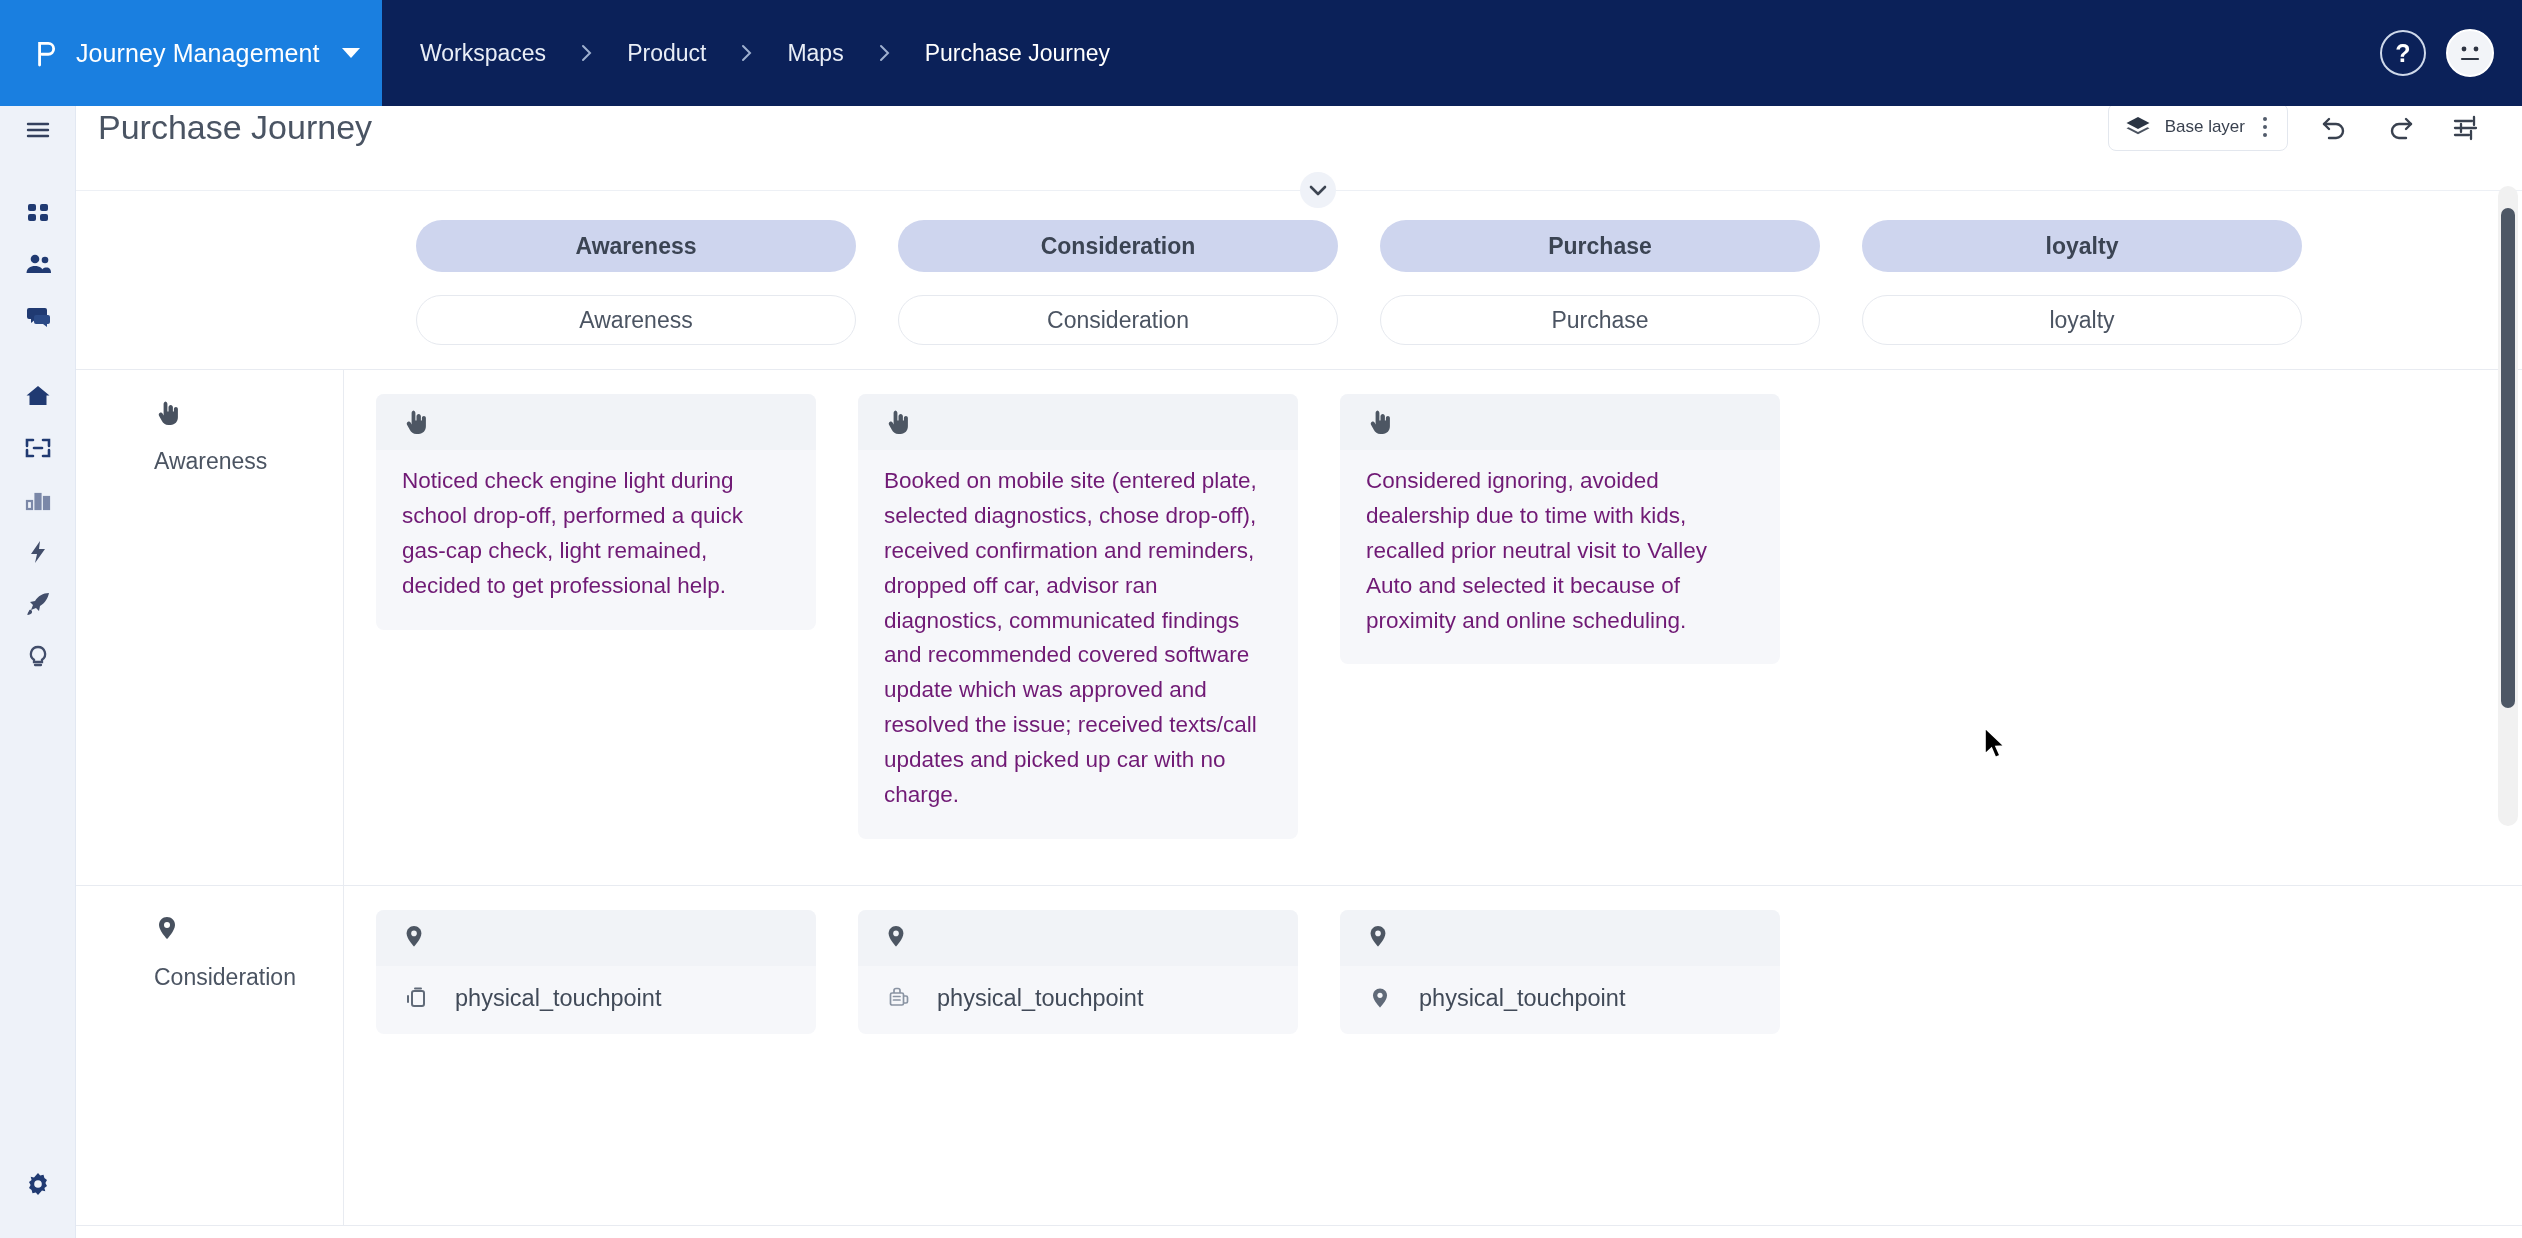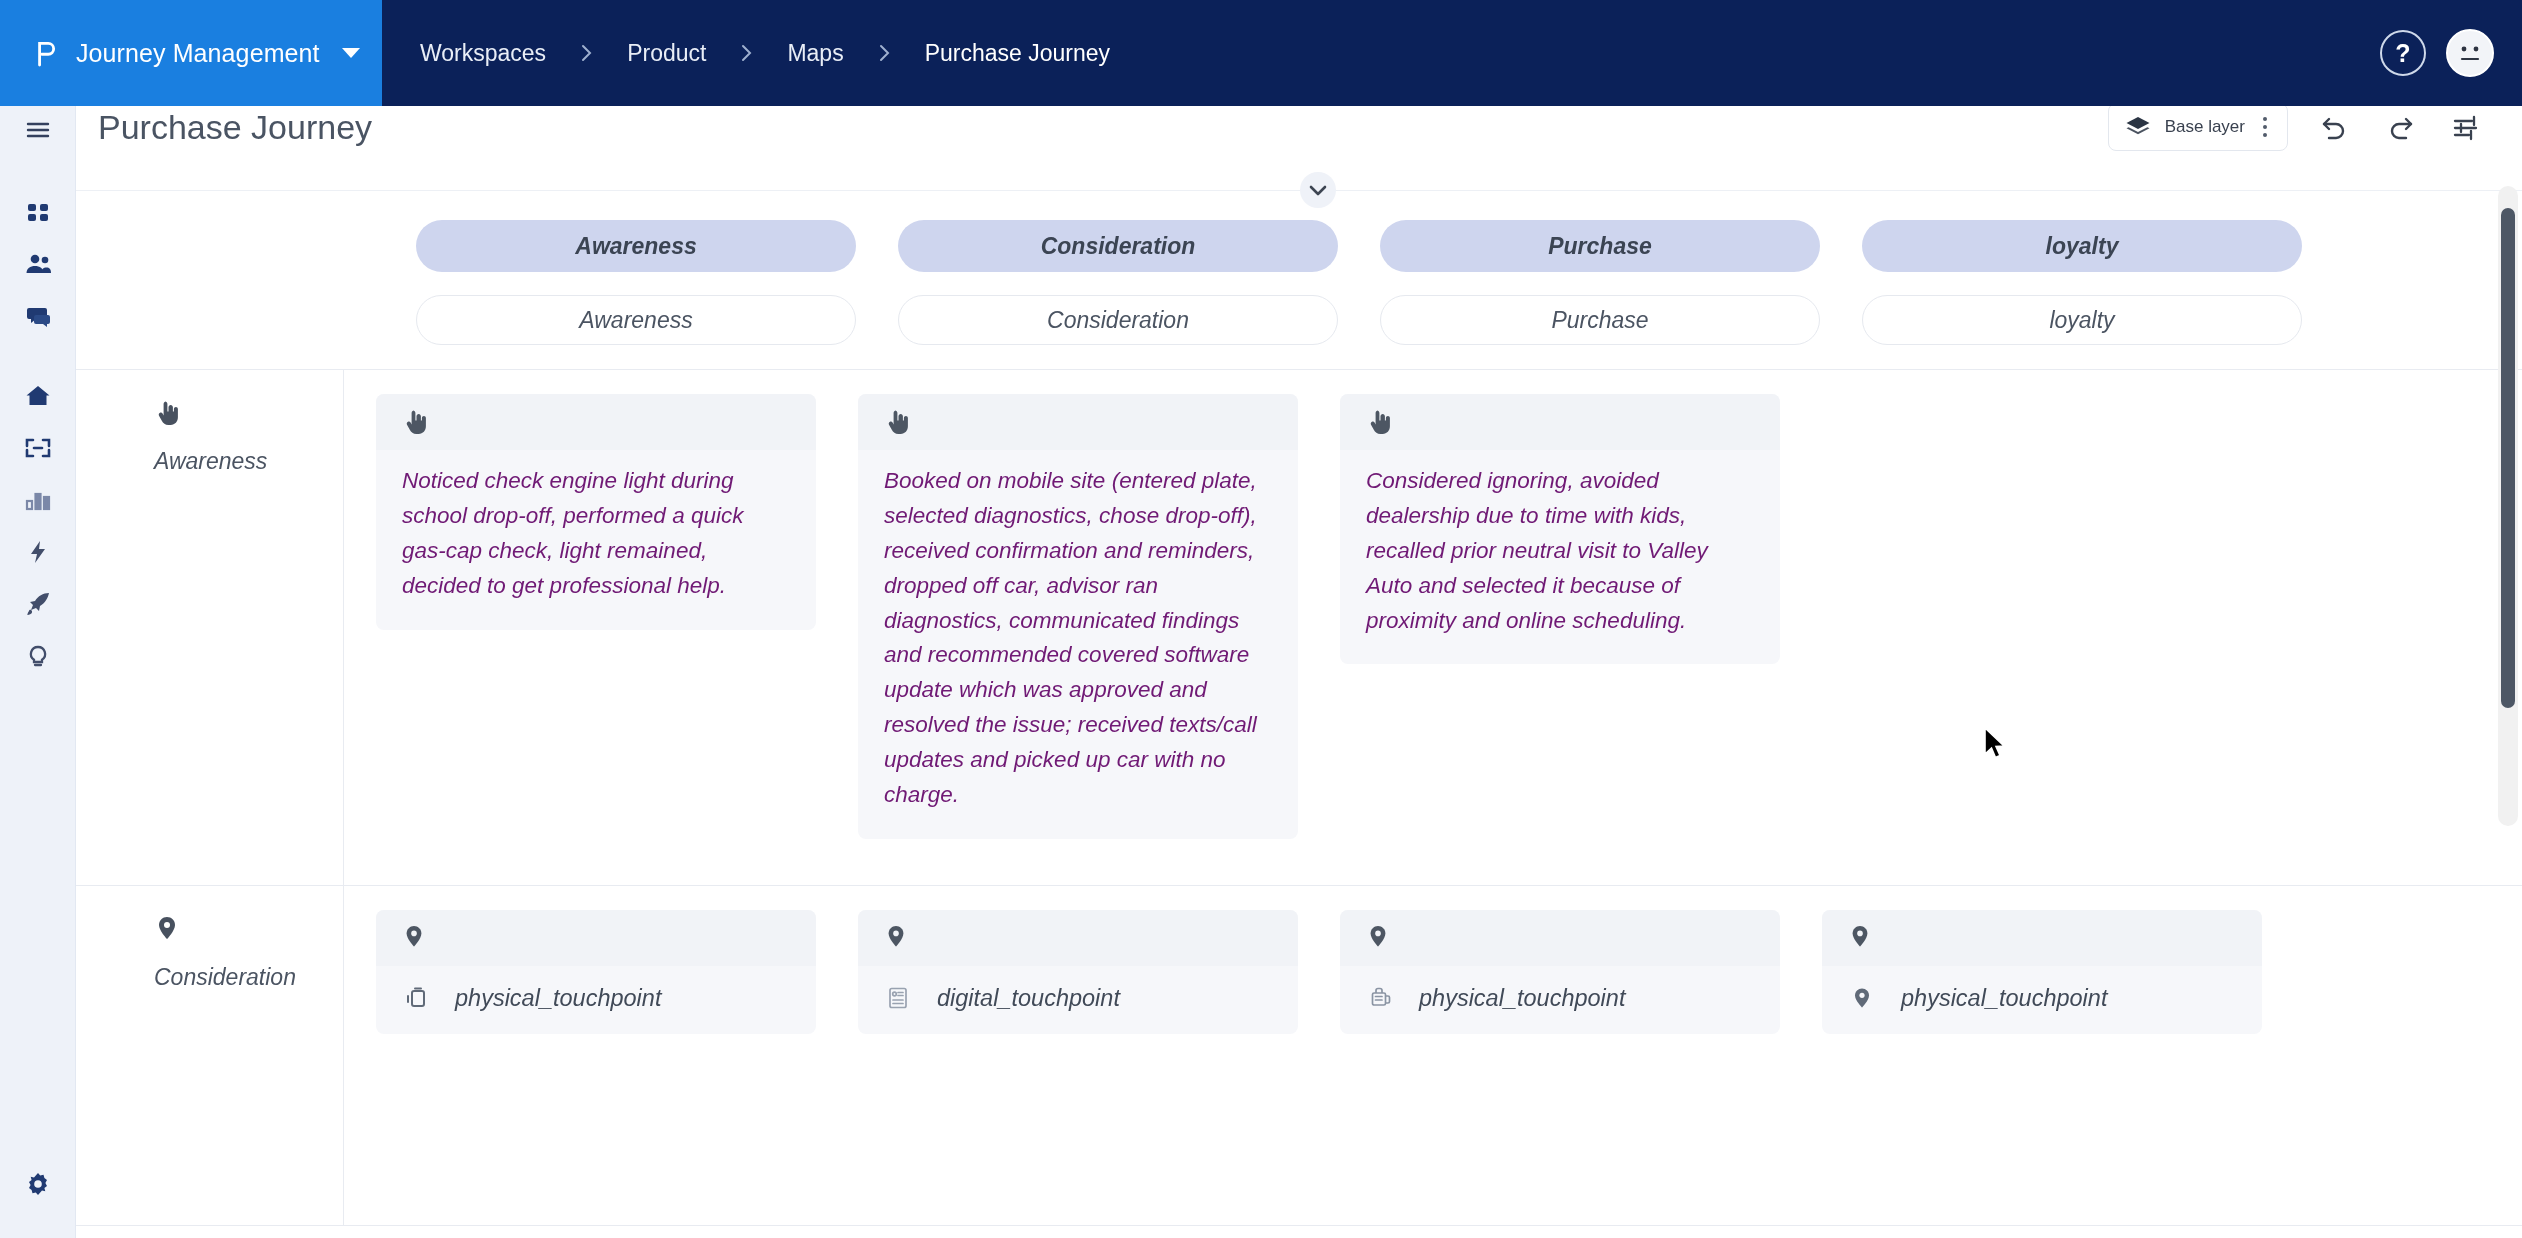--- a/index.html
+++ b/index.html
@@ -59,21 +59,21 @@
   .layer-box svg.lay { width: 26px; height: 26px; color: #2b3544; }
   .layer-label { font-size: 17px; color: #39414f; }
   .kebab { display: flex; flex-direction: column; gap: 4px; padding: 0 4px; cursor: pointer; }
   .kebab i { width: 4px; height: 4px; border-radius: 50%; background: #525c6b; display: block; }
   .tool-ico { width: 40px; height: 40px; display: flex; align-items: center;
               justify-content: center; cursor: pointer; color: #39414f; }
   .tool-ico svg { width: 29px; height: 29px; }
 
   
   .board { position: absolute; top: 172px; left: 76px; width: 2446px; height: 1066px;
-           background: #fff; overflow: hidden; font-style: italic; }
+           background: #fff; overflow: hidden; }
 
   .collapse-row { position: relative; height: 36px; }
   .collapse-line { position: absolute; left: 0; right: 0; top: 18px; height: 1px; background: #edf0f5; }
   .collapse-btn { position: absolute; left: 1220px; top: 0; width: 44px; height: 36px;
                   display: flex; align-items: center; justify-content: center; cursor: pointer; }
   .collapse-btn .circ { width: 36px; height: 36px; border-radius: 50%; background: #eff2f8;
                         display: flex; align-items: center; justify-content: center; }
   .collapse-btn svg { width: 20px; height: 13px; color: #3d4552; }
 
   .stage-head { display: flex; padding-left: 340px; padding-top: 12px; }
@@ -408,43 +408,20 @@
                   <rect x="9" y="6" width="12" height="15" rx="2"></rect>
                   <line x1="12" y1="3.5" x2="18" y2="3.5" stroke-linecap="round"></line>
                   <line x1="5" y1="11" x2="5" y2="17" stroke-linecap="round"></line>
                 </svg>
               </span>
               <span class="tp-label">physical_touchpoint</span>
             </div>
           </div>
         </div>
 
-        <div class="cell">
-          <div class="tp-card">
-            <div class="tp-top">
-              <svg viewBox="0 0 24 30" fill="#4d5663">
-                <path d="M12 3c-4.1 0-7.4 3.3-7.4 7.4C4.6 15.6 12 23.5 12 23.5s7.4-7.9 7.4-13.1C19.4 6.3 16.1 3 12 3z"></path>
-                <circle cx="12" cy="10.4" r="2.8" fill="#f1f3f7"></circle>
-              </svg>
-            </div>
-            <div class="tp-body">
-              <span class="tp-ico">
-                <svg viewBox="0 0 26 26" fill="none" stroke="#99a2b0" stroke-width="1.7">
-                  <rect x="5" y="3.5" width="16" height="19" rx="1.8"></rect>
-                  <circle cx="9.5" cy="9" r="1.8"></circle>
-                  <line x1="13" y1="7.5" x2="18" y2="7.5" stroke-linecap="round"></line>
-                  <line x1="13" y1="10.5" x2="18" y2="10.5" stroke-linecap="round"></line>
-                  <line x1="8" y1="15" x2="18" y2="15" stroke-linecap="round"></line>
-                  <line x1="8" y1="18.5" x2="18" y2="18.5" stroke-linecap="round"></line>
-                </svg>
-              </span>
-              <span class="tp-label">digital_touchpoint</span>
-            </div>
-          </div>
-        </div>
 
         <div class="cell">
           <div class="tp-card">
             <div class="tp-top">
               <svg viewBox="0 0 24 30" fill="#4d5663">
                 <path d="M12 3c-4.1 0-7.4 3.3-7.4 7.4C4.6 15.6 12 23.5 12 23.5s7.4-7.9 7.4-13.1C19.4 6.3 16.1 3 12 3z"></path>
                 <circle cx="12" cy="10.4" r="2.8" fill="#f1f3f7"></circle>
               </svg>
             </div>
             <div class="tp-body">

